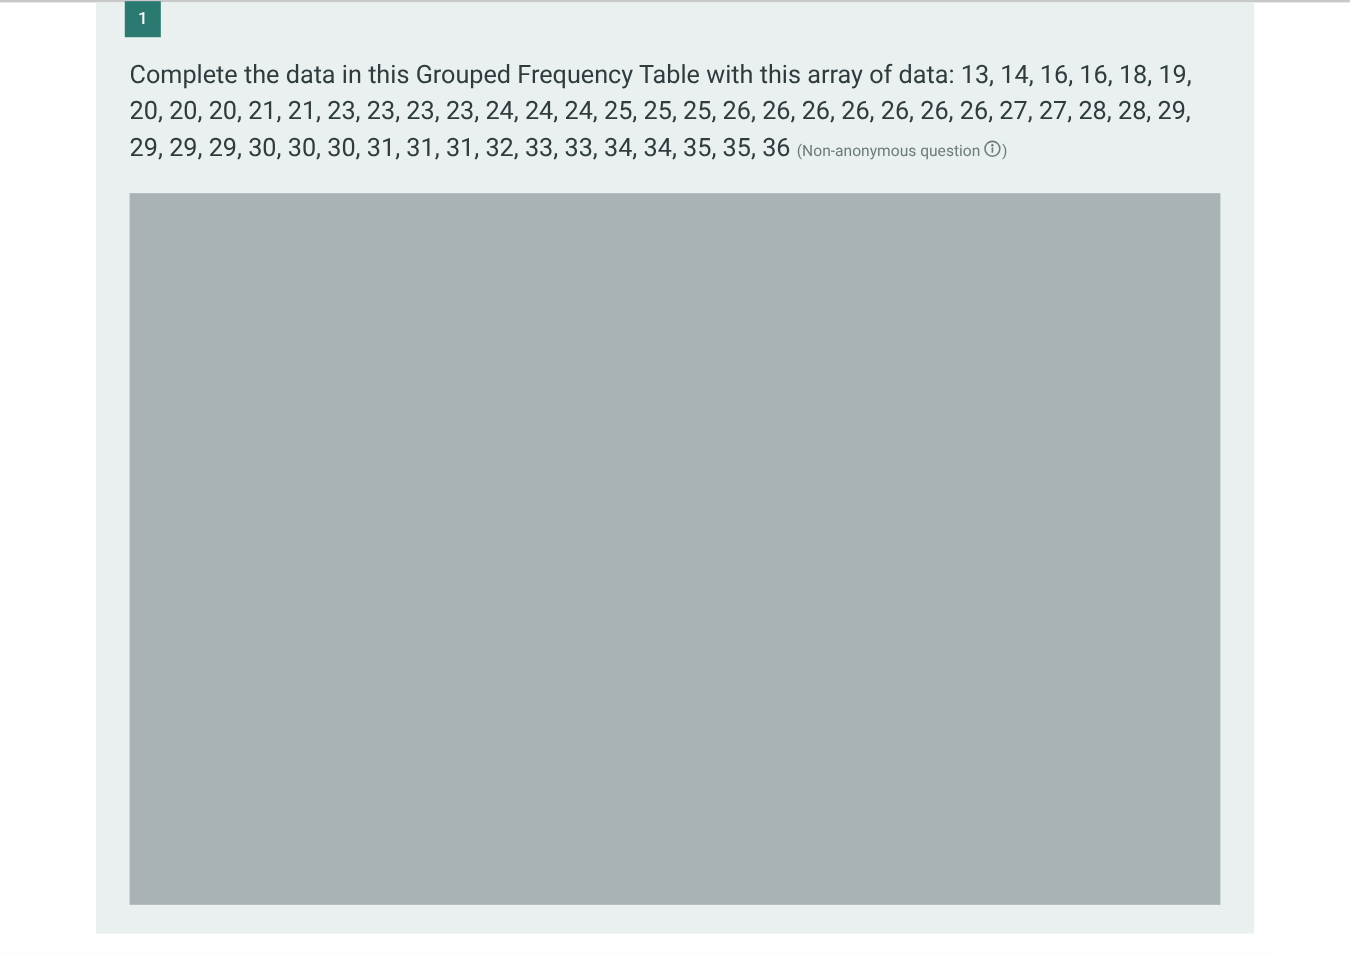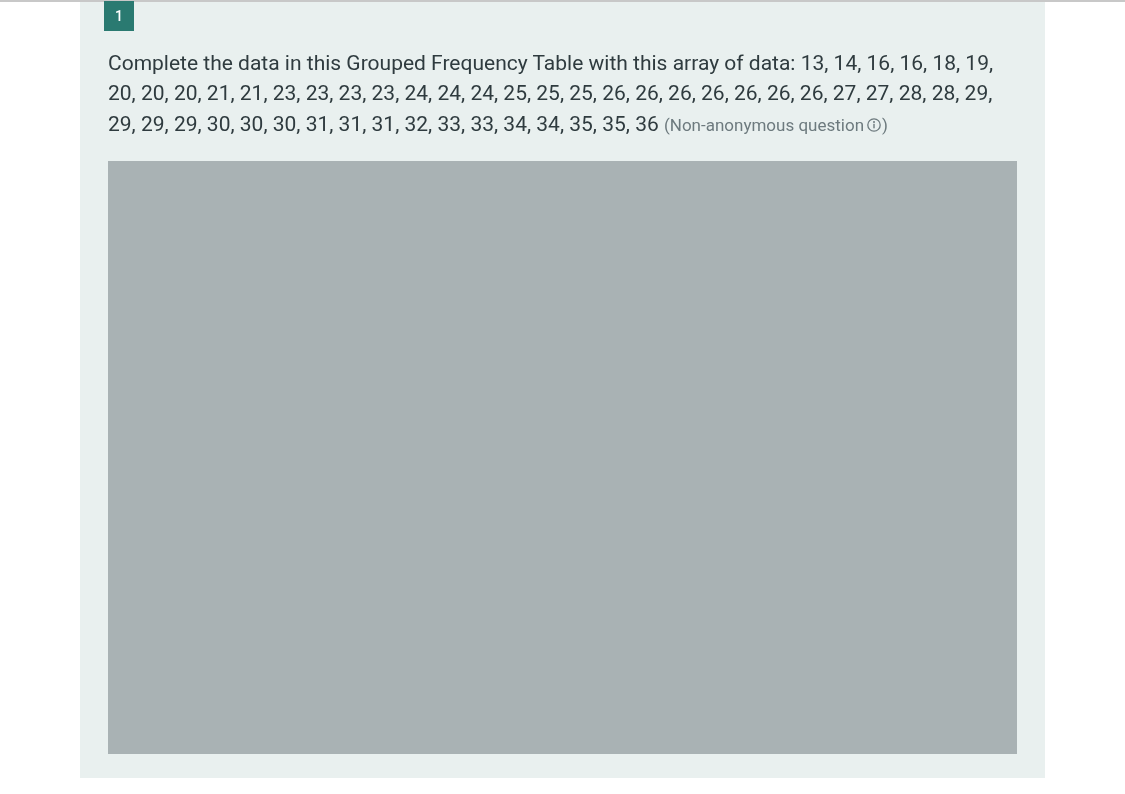--- a/index.html
+++ b/index.html
@@ -41,21 +41,21 @@
     align-items: center;
     justify-content: center;
   }
   .question-text {
     font-size: 21px;
     line-height: 1.45;
     color: #2f3b3f;
     font-weight: 400;
   }
   .meta-text {
-    font-size: 17px;
+    font-size: 13px;
     color: #6d7a7e;
     font-weight: 400;
   }
   .info-icon {
     display: inline-flex;
     align-items: center;
     justify-content: center;
     vertical-align: -2px;
     margin-left: 2px;
   }

